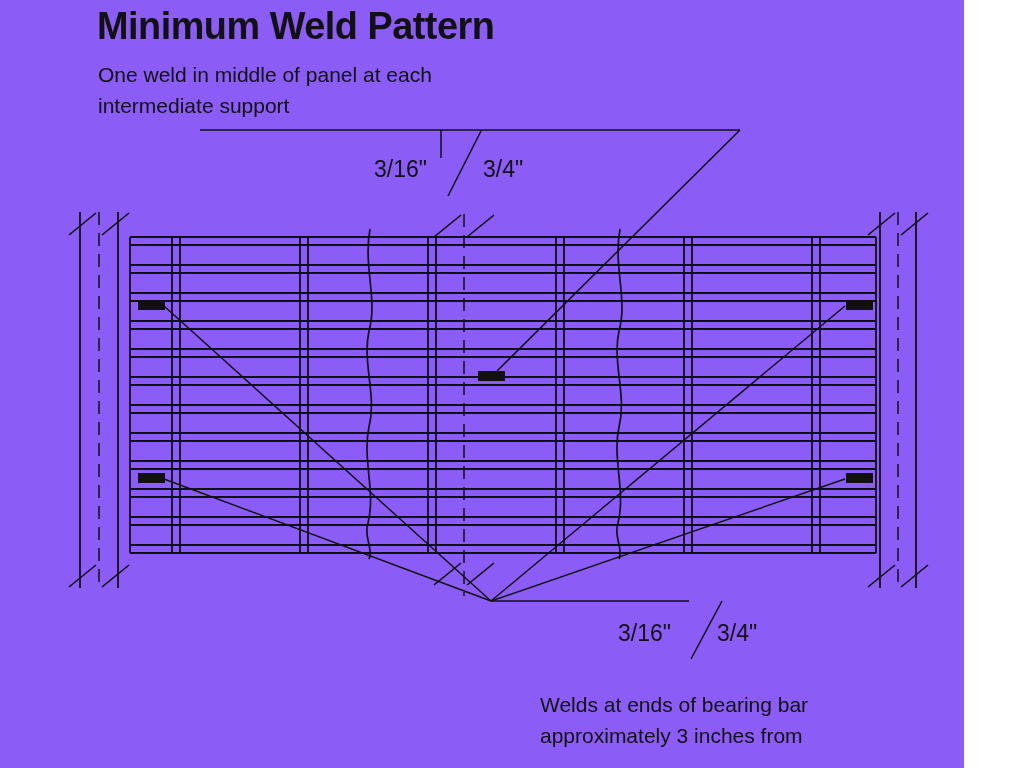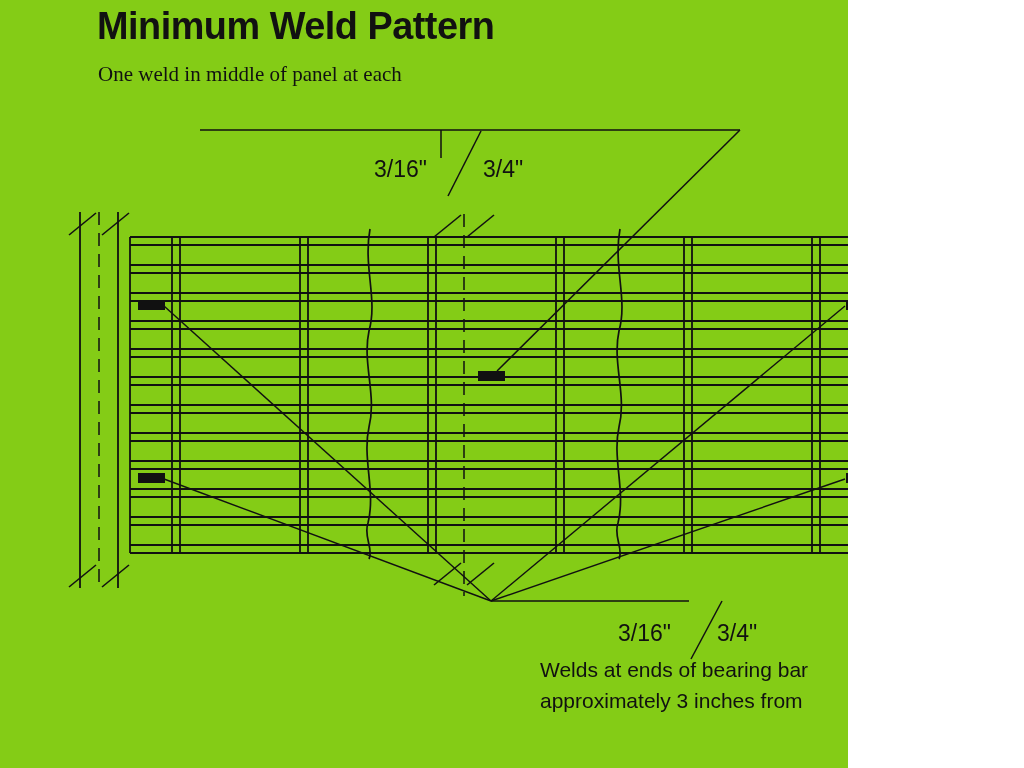--- a/index.html
+++ b/index.html
@@ -1,21 +1,21 @@
 <!DOCTYPE html>
 <html><head>
 <meta charset="utf-8">
 <style>
   * { margin: 0; padding: 0; box-sizing: border-box; }
   html, body { background: #ffffff; }
   #stage {
     position: relative;
-    width: 848px;
+    width: 964px;
     height: 768px;
-    background: #84cc16;
+    background: #8b5cf6;
     overflow: hidden;
     font-family: "Liberation Sans", sans-serif;
     color: #111111;
   }
   .label { position: absolute; color: #111111; white-space: nowrap; }
   .title {
     left: 97px; top: 4px;
     font-size: 39px;
     font-weight: bold;
     letter-spacing: -0.5px;
@@ -26,31 +26,32 @@
   .callout { font-size: 23px; }
   #drawing { position: absolute; left: 0; top: 0; }
 </style>
 </head>
 <body>
 
 <div id="stage">
 
   <h1 class="label title">Minimum Weld Pattern</h1>
 
-  <div class="label note" style="left:98px; top:59px;font-family:Liberation Serif, serif;">
+  <div class="label note" style="left:98px; top:59px;">
     <div>One weld in middle of panel at each</div>
+    <div>intermediate support</div>
   </div>
 
   <span class="label callout" style="left:374px; top:156px;">3/16"</span>
   <span class="label callout" style="left:483px; top:156px;">3/4"</span>
 
   <span class="label callout" style="left:618px; top:620px;">3/16"</span>
   <span class="label callout" style="left:717px; top:620px;">3/4"</span>
 
-  <div class="label note" style="left:540px; top:654px;">
+  <div class="label note" style="left:540px; top:689px;">
     <div>Welds at ends of bearing bar</div>
     <div>approximately 3 inches from</div>
   </div>
 
   <svg id="drawing" width="1024" height="768" viewBox="0 0 1024 768">
     <g id="g-supports">
         <line x1="80" y1="212" x2="80" y2="588" stroke="#111111" stroke-width="1.8" stroke-linecap="butt"></line>
         <line x1="118" y1="212" x2="118" y2="588" stroke="#111111" stroke-width="1.8" stroke-linecap="butt"></line>
         <line x1="99" y1="212" x2="99" y2="588" stroke="#111111" stroke-width="1.5" stroke-linecap="butt" stroke-dasharray="13 8"></line>
         <line x1="880" y1="212" x2="880" y2="588" stroke="#111111" stroke-width="1.8" stroke-linecap="butt"></line>

